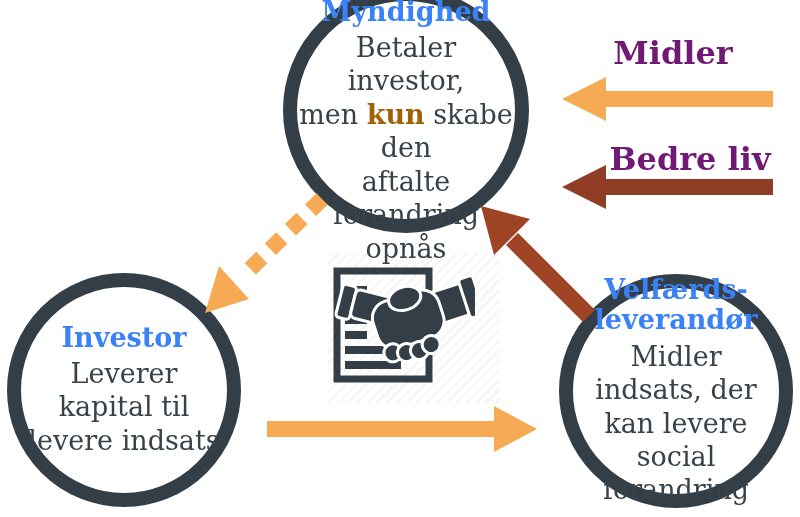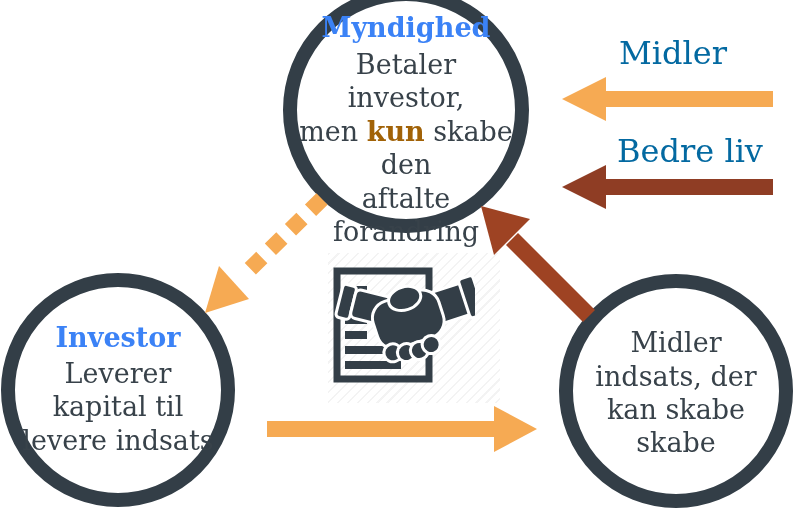--- a/index.html
+++ b/index.html
@@ -16,32 +16,32 @@
   }
   .icon-svg{position:absolute;left:328px;top:253px;}
   
   .node{
     position:absolute;border:14px solid #333e47;border-radius:50%;
     background:#ffffff;box-sizing:border-box;
     display:flex;flex-direction:column;justify-content:center;align-items:center;
     text-align:center;
   }
   .node-myndighed{left:283px;top:-13px;width:246px;height:246px;padding-top:42px;}
-  .node-investor{left:1px;top:273px;width:234px;height:234px;}
+  .node-investor{left:7px;top:273px;width:234px;height:234px;}
   .node-velfaerd{left:559px;top:274px;width:234px;height:234px;}
   .node-title{font-size:27px;font-weight:bold;color:#3b82f6;line-height:1.12;}
   .node-body{font-size:27px;line-height:1.24;margin-top:4px;color:#38424a;}
   .node-body b{color:#a16207;text-align:center;}
   
   .legend-label{
     position:absolute;width:208px;text-align:center;
-    font-size:32px;color:#0369a1;
+    font-size:32px;color:#701a75;font-weight:bold;
   }
   .legend-midler{left:569px;top:34px;}
-  .legend-bedre{left:586px;top:132px;text-align:center;}
+  .legend-bedre{left:586px;top:140px;text-align:center;}
   .overlay{position:absolute;left:0;top:0;pointer-events:none;}
 </style>
 </head>
 <body>
 
 <div class="stage">
 
   <div class="hatch"></div>
 
   <svg class="icon-svg" width="147" height="150" viewBox="0 0 147 150">
@@ -75,35 +75,41 @@
       </g>
     </g>
   </svg>
 
   <div class="node node-myndighed">
     <div class="node-title">Myndighed</div>
     <div class="node-body">
       <div>Betaler investor,</div>
       <div><span>men </span><b>kun</b><span> skabe den</span></div>
       <div>aftalte forandring</div>
+      <div>opnås</div>
     </div>
   </div>
 
   <div class="node node-investor">
     <div class="node-title">Investor</div>
     <div class="node-body">
       <div>Leverer kapital til</div>
       <div>levere indsats</div>
     </div>
   </div>
 
   <div class="node node-velfaerd">
+    <div class="node-title">
+      <div>Velfærds-</div>
+      <div>leverandør</div>
+    </div>
     <div class="node-body">
       <div>Midler indsats, der</div>
-      <div>kan skabe skabe</div>
+      <div>kan levere social</div>
+      <div>forandring</div>
     </div>
   </div>
 
   <div class="legend-label legend-midler">Midler</div>
   <div class="legend-label legend-bedre">Bedre liv</div>
 
   <svg class="overlay" width="800" height="517" viewBox="0 0 800 517">
 
     <g>
       <line x1="322" y1="199" x2="248" y2="271" stroke-width="16" stroke-dasharray="16 12" stroke-linecap="butt" stroke="#f6aa53"></line>

